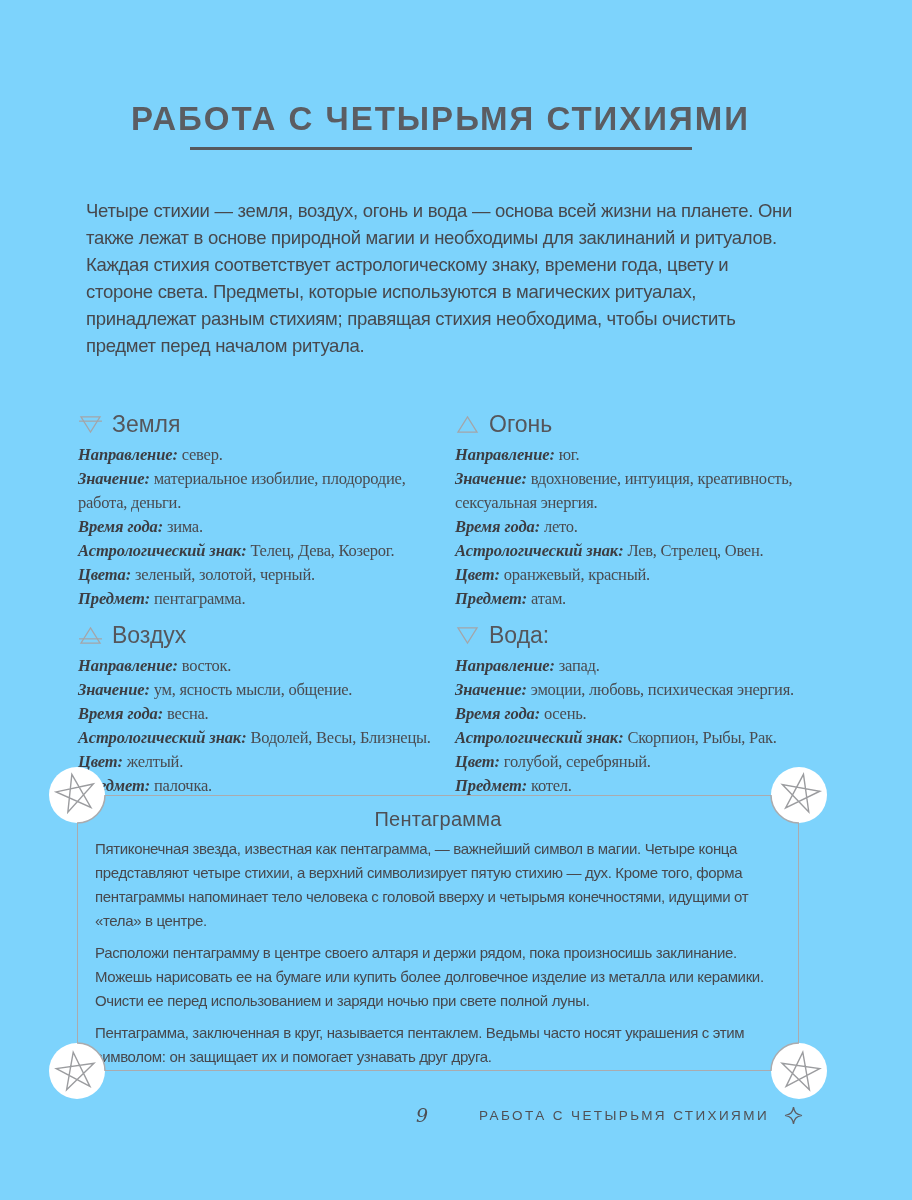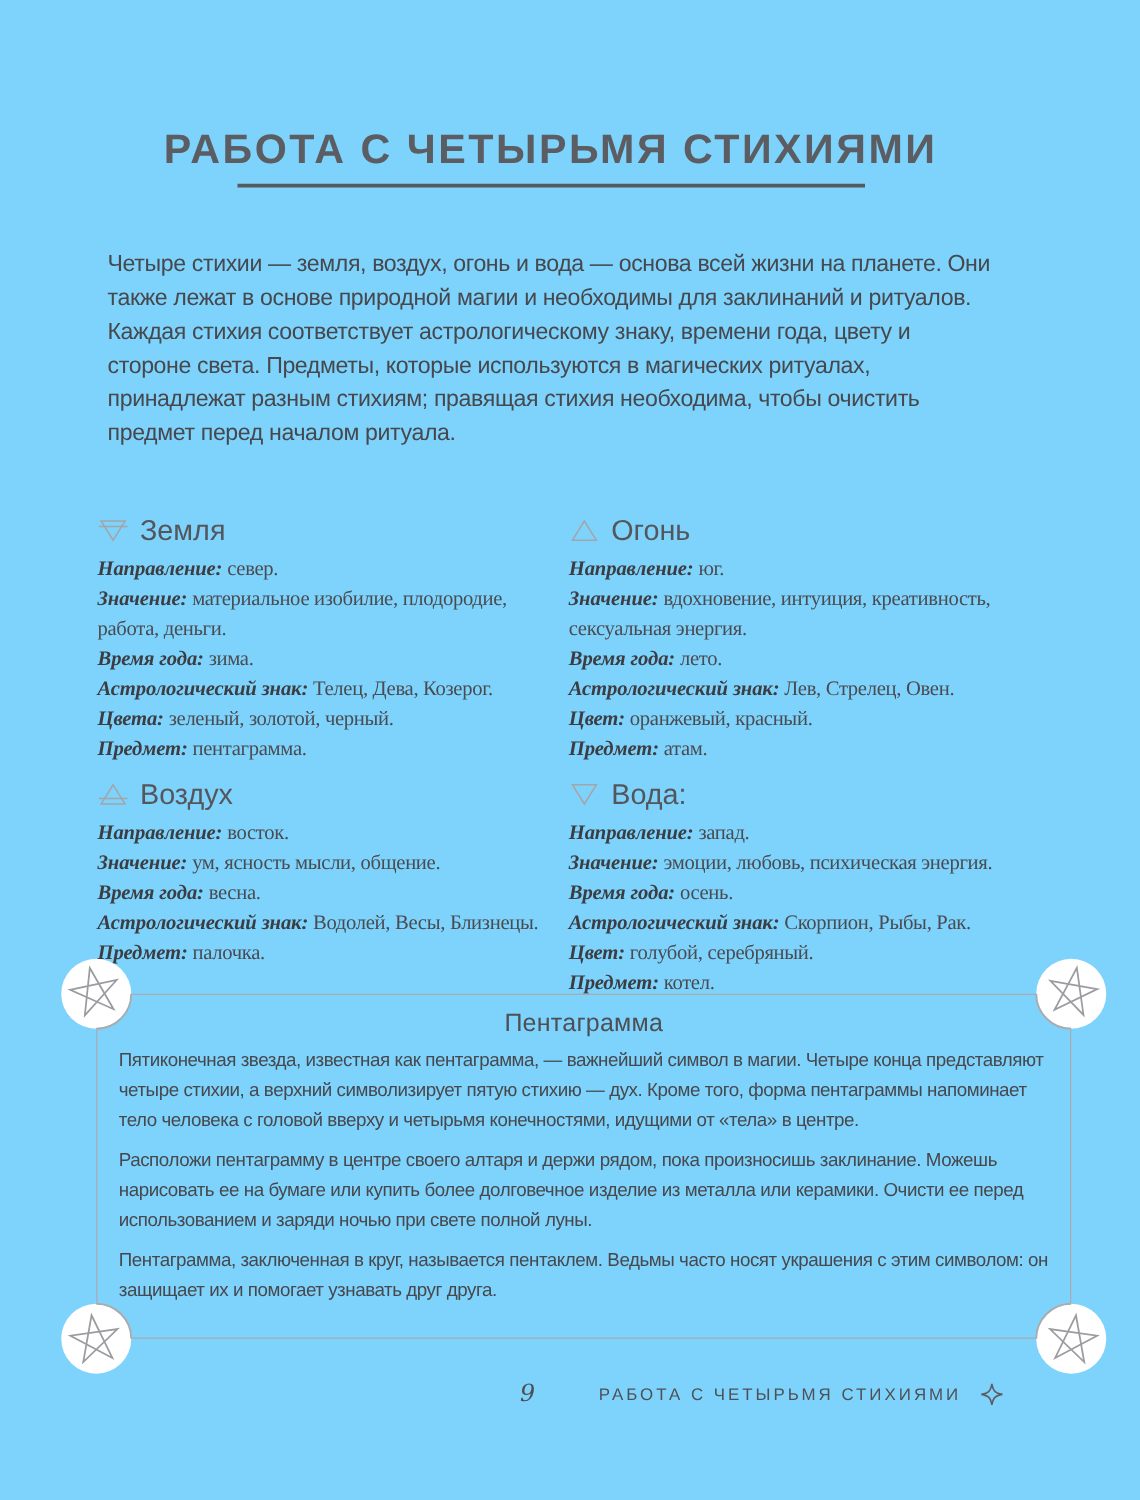--- a/index.html
+++ b/index.html
@@ -29,21 +29,21 @@
   .element h3{
     margin:0 0 5px 0;font-size:23px;line-height:28px;font-weight:400;color:#55565b;
     display:flex;align-items:center;gap:9px;
   }
   .el-sym{flex:0 0 auto;}
   .el-sym path,.el-sym line{stroke:#a4a5a8;stroke-width:1.3;fill:none;}
   .prop{margin:0;font-size:16.5px;line-height:24px;letter-spacing:-0.25px;color:#4a4b50;font-family:Liberation Serif, serif;}
   .prop .lbl{font-weight:700;font-style:italic;color:#3c3d42;letter-spacing:-0.1px;}
   
   .pentabox{
-    position:absolute;top:795px;left:77px;width:780px;height:276px;
+    position:absolute;top:795px;left:77px;width:722px;height:276px;
     border:1.5px solid #aaabae;box-sizing:border-box;
   }
   .corner{position:absolute;width:80px;height:80px;overflow:visible;}
   .corner.tl{top:-41px;left:-41px;}
   .corner.tr{top:-41px;right:-41px;}
   .corner.bl{bottom:-41px;left:-41px;}
   .corner.br{bottom:-41px;right:-41px;}
   .corner circle{fill:#ffffff;}
   .corner .arc{fill:none;stroke:#aaabae;stroke-width:1.5;}
   .corner .star{fill:none;stroke:#9b9c9f;stroke-width:1.4;}
@@ -114,20 +114,21 @@
         <svg class="el-sym" width="25" height="21" viewBox="0 0 26 22">
             <path d="M13 3 L23 19 L3 19 Z"></path>
             <line x1="1" y1="14.5" x2="25" y2="14.5"></line>
           </svg>
         <span>Воздух</span>
       </h3>
       <p class="prop"><span class="lbl">Направление:</span> <span>восток.</span></p>
       <p class="prop"><span class="lbl">Значение:</span> <span>ум, ясность мысли, общение.</span></p>
       <p class="prop"><span class="lbl">Время года:</span> <span>весна.</span></p>
       <p class="prop"><span class="lbl">Астрологический знак:</span> <span>Водолей, Весы, Близнецы.</span></p>
+      <p class="prop"><span class="lbl">Цвет:</span> <span>желтый.</span></p>
       <p class="prop"><span class="lbl">Предмет:</span> <span>палочка.</span></p>
     </div>
 
     <div class="element">
       <h3>
         <svg class="el-sym" width="25" height="21" viewBox="0 0 26 22">
             <path d="M3 3 L23 3 L13 19 Z"></path>
           </svg>
         <span>Вода:</span>
       </h3>

